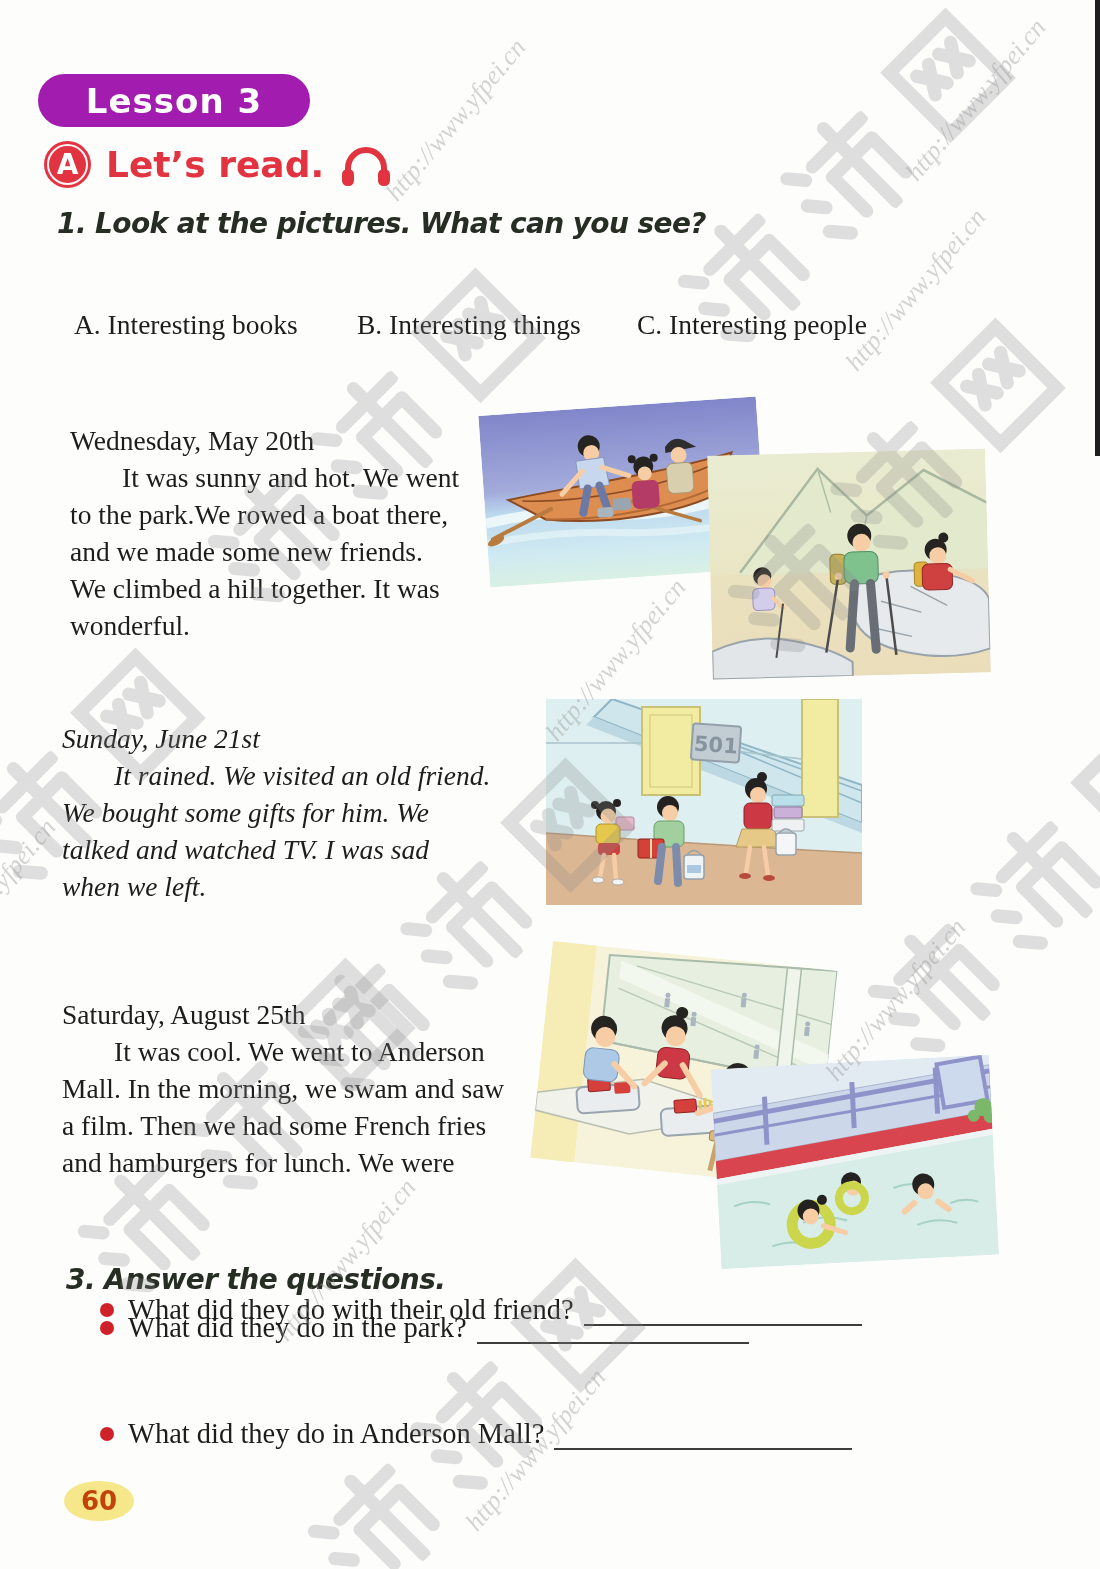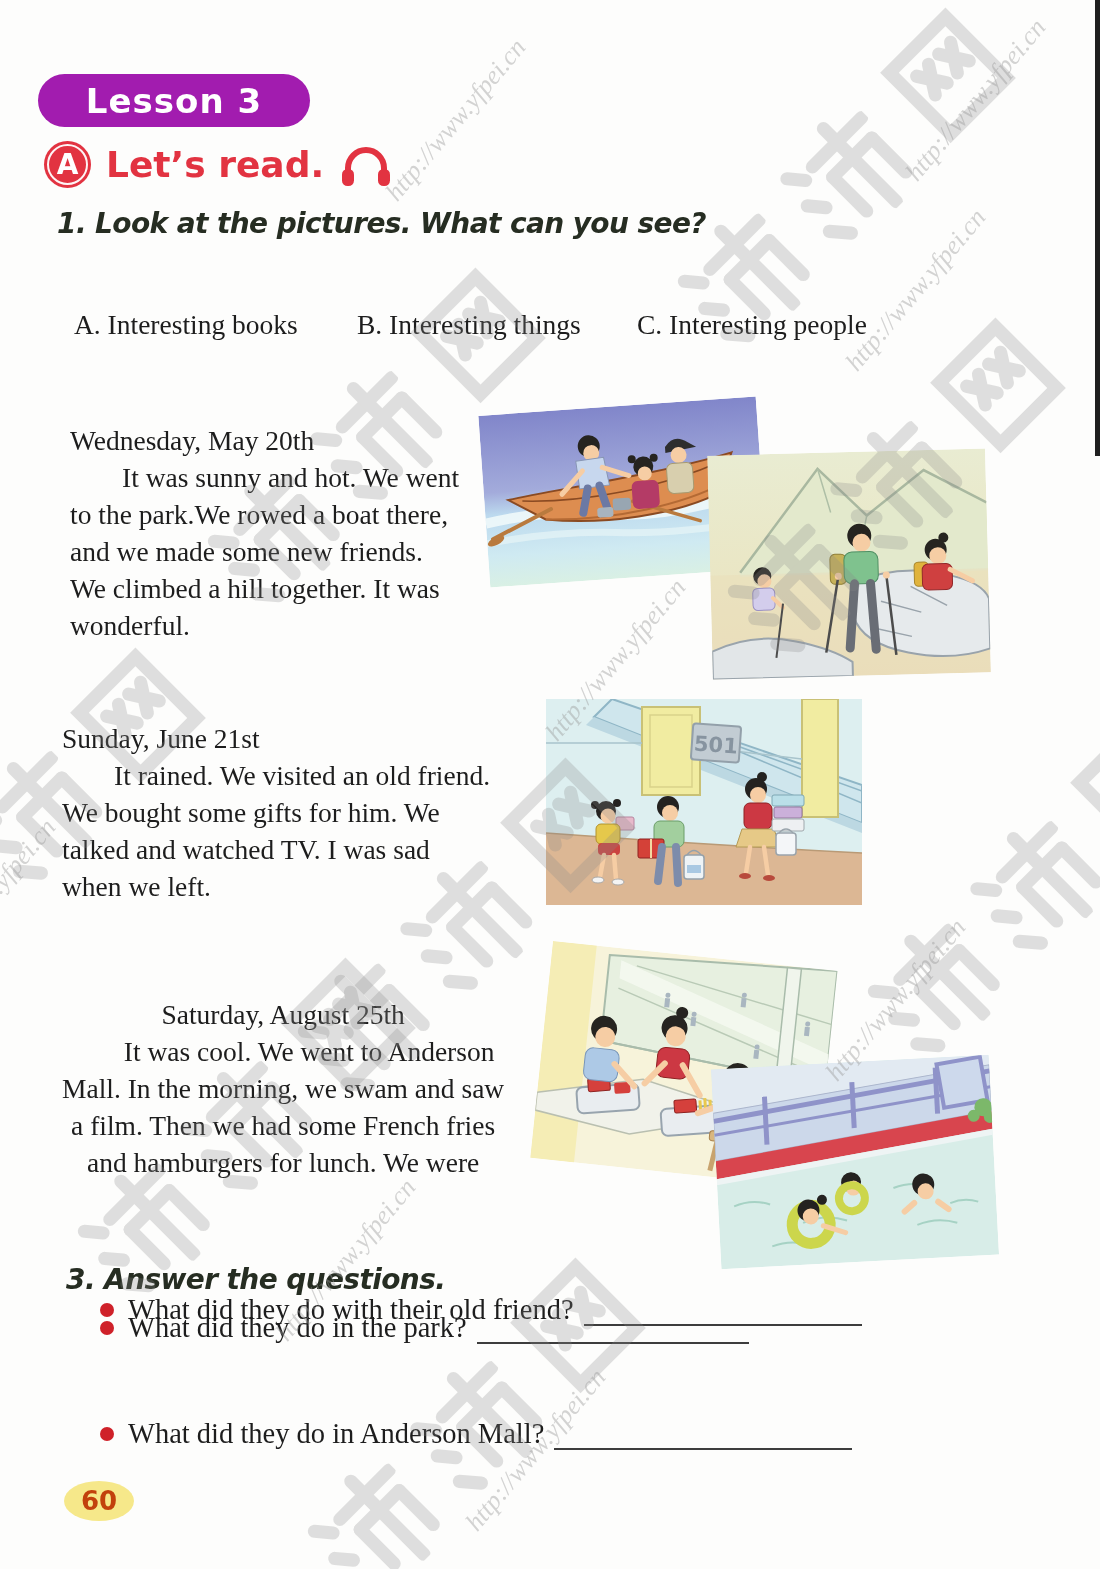--- a/index.html
+++ b/index.html
@@ -101,29 +101,29 @@
 
   <div class="diary" style="left:70px;top:422px;">
     <span class="dline">Wednesday, May 20th</span>
     <span class="dline indent">It was sunny and hot. We went</span>
     <span class="dline">to the park.We rowed a boat there,</span>
     <span class="dline">and we made some new friends.</span>
     <span class="dline">We climbed a hill together. It was</span>
     <span class="dline">wonderful.</span>
   </div>
 
-  <div class="diary" style="left:62px;top:720px;">
+  <div class="diary" style="left:62px;top:720px;font-style:italic;">
     <span class="dline">Sunday, June 21st</span>
     <span class="dline indent">It rained. We visited an old friend.</span>
     <span class="dline">We bought some gifts for him. We</span>
     <span class="dline">talked and watched TV. I was sad</span>
     <span class="dline">when we left.</span>
   </div>
 
-  <div class="diary" style="left:62px;top:996px;text-align:center;">
+  <div class="diary" style="left:62px;top:996px;">
     <span class="dline">Saturday, August 25th</span>
     <span class="dline indent">It was cool. We went to Anderson</span>
     <span class="dline">Mall. In the morning, we swam and saw</span>
     <span class="dline">a film. Then we had some French fries</span>
     <span class="dline">and hamburgers for lunch. We were</span>
   </div>
 
   <svg class="illus" style="left:484px;top:406px;transform:rotate(-4deg);" width="278" height="172" viewBox="0 0 278 172" aria-label="Three children rowing an orange boat on a lake">
     <defs>
       <linearGradient id="bg1" x1="0" y1="0" x2="0" y2="1">

